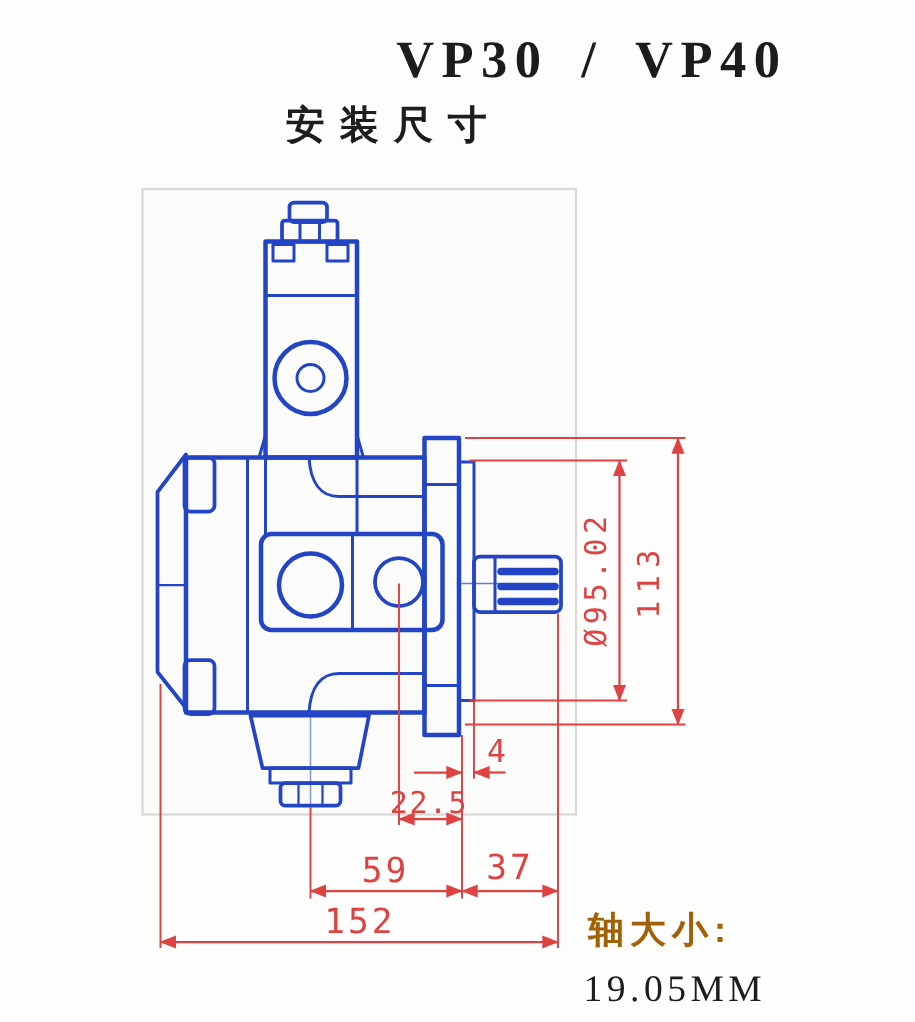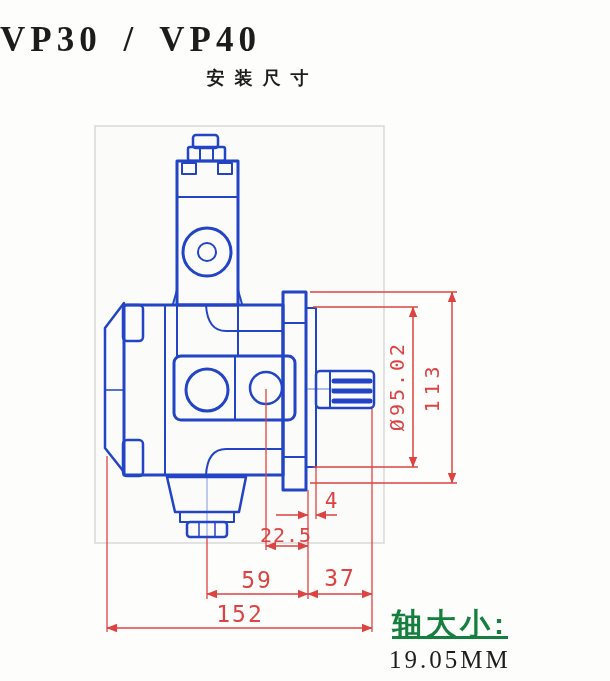--- a/index.html
+++ b/index.html
@@ -3,32 +3,32 @@
 <meta charset="utf-8">
 <style>
   html,body{margin:0;padding:0;}
   body{background:#ffffff;}
   #stage{
     position:relative;width:610px;height:681px;overflow:hidden;
     background:#fdfdfc;
     font-family:"Liberation Sans",sans-serif;
   }
   .title{
-    position:absolute;top:20px;left:0;width:525px;text-align:left;
+    position:absolute;top:20px;left:0;width:525px;text-align:right;
     font-family:"Liberation Serif","DejaVu Serif",serif;
     font-weight:bold;font-size:35px;letter-spacing:5px;word-spacing:8px;
     color:#1c1c1c;
   }
   .subtitle{
     position:absolute;top:66px;left:0;width:525px;text-align:center;
-    font-weight:bold;font-size:18px;letter-spacing:10px;color:#1d1d1d;
+    font-weight:bold;font-size:26px;letter-spacing:10px;color:#1d1d1d;
   }
   .shaft-note-label{
     position:absolute;left:392px;top:604px;
-    font-weight:bold;font-size:30px;letter-spacing:4px;color:#15803d;text-decoration:underline;
+    font-weight:bold;font-size:24px;letter-spacing:4px;color:#a16207;
   }
   .shaft-note-value{
     position:absolute;left:389px;top:646px;
     font-family:"Liberation Serif","DejaVu Serif",serif;
     font-weight:normal;font-size:25px;letter-spacing:3px;color:#1d1d1d;
   }
   svg text.dim{
     font-family:"DejaVu Sans Mono",monospace;
     fill:#dd4343;
   }

